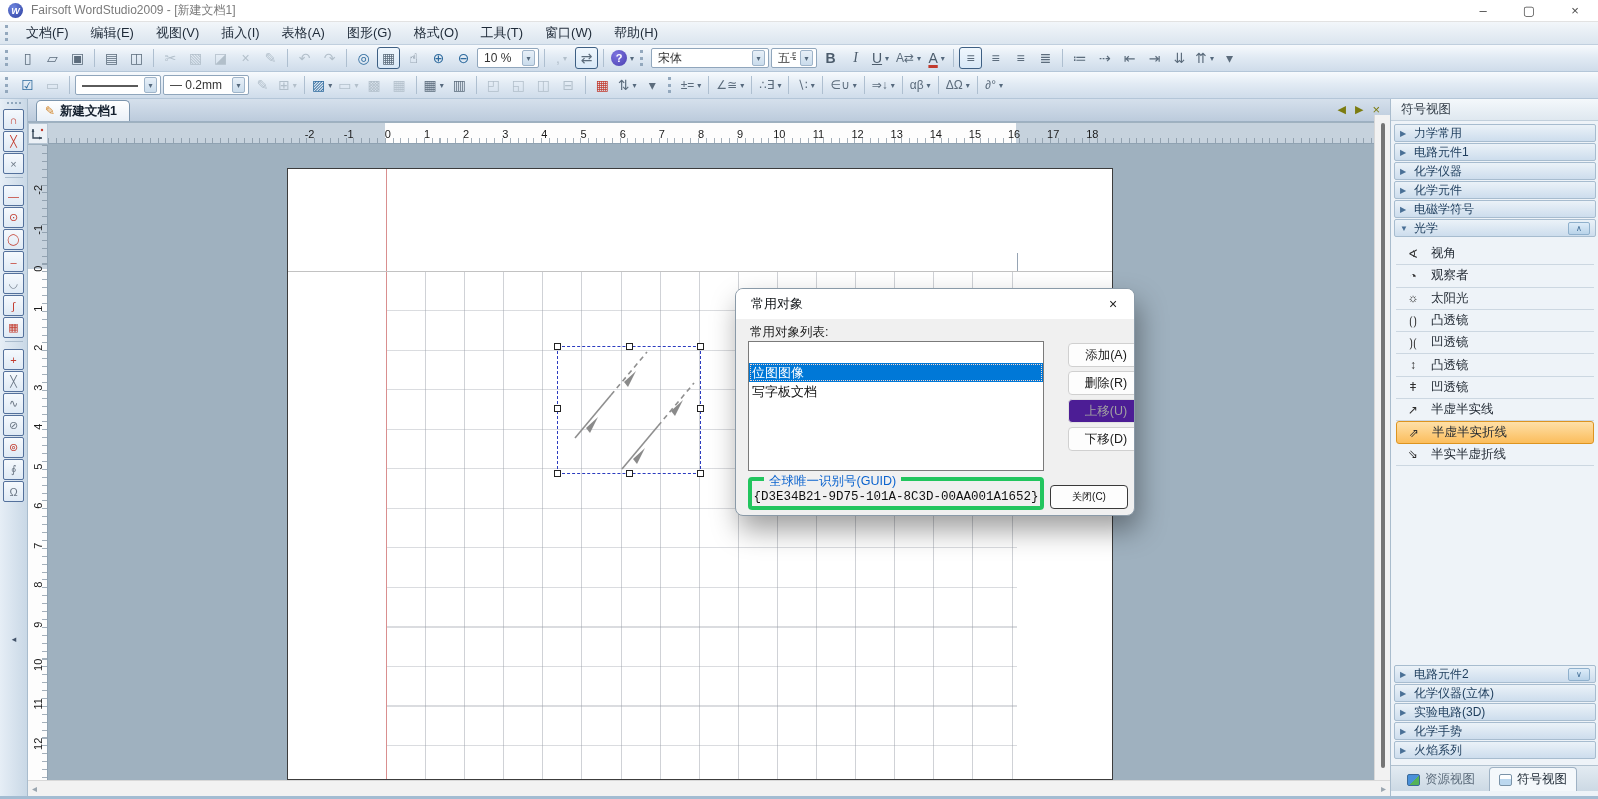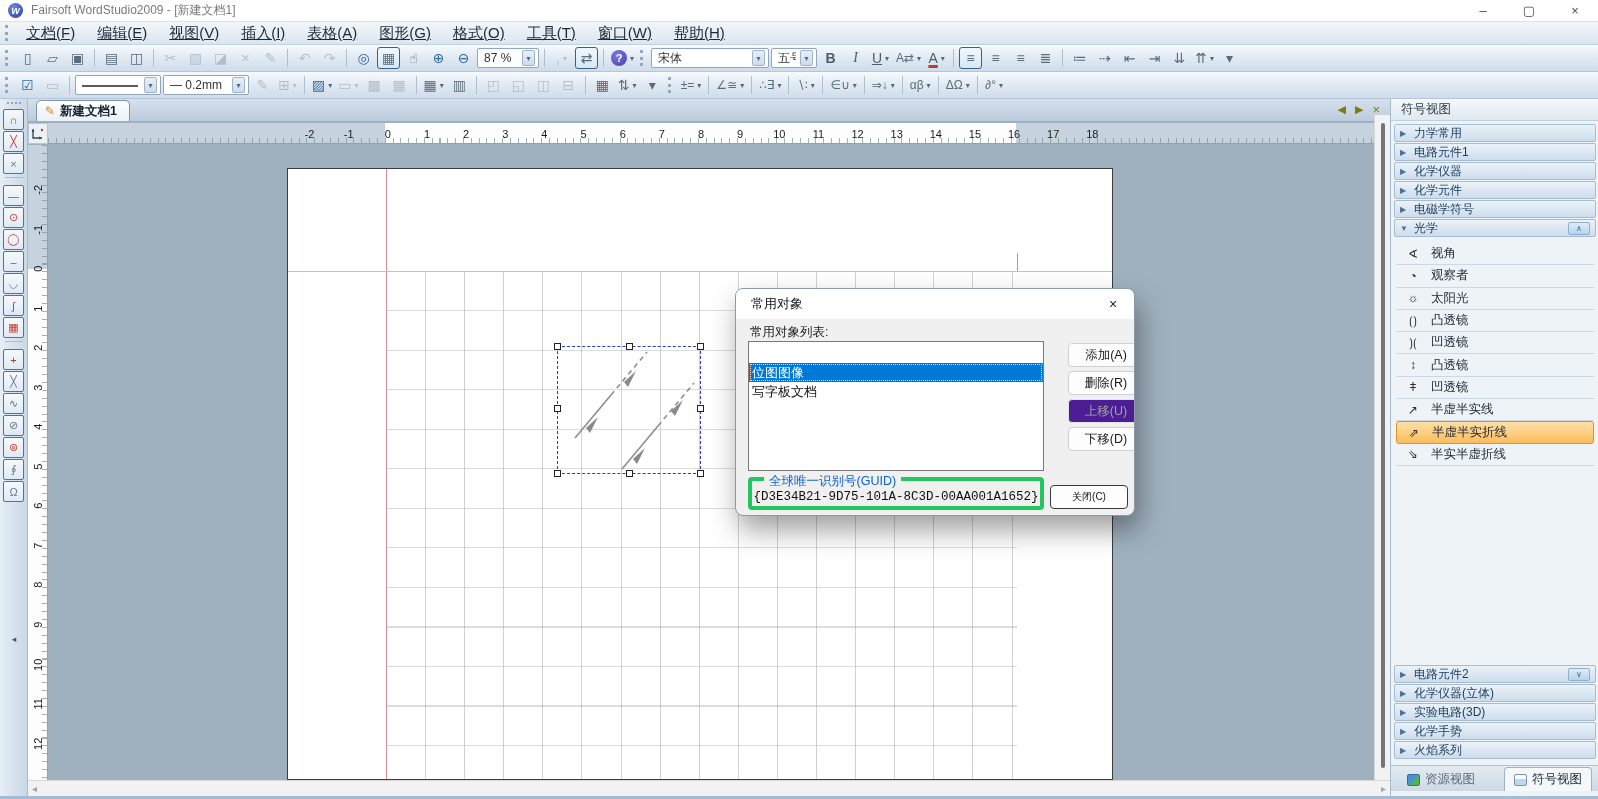--- a/index.html
+++ b/index.html
@@ -9,21 +9,21 @@
   
   #titlebar { position:absolute; left:0; top:0; width:1598px; height:22px; background:#ffffff; border-bottom:1px solid #e2e2e2; display:flex; align-items:center; }
   #logo { width:15px; height:15px; border-radius:50%; background:radial-gradient(circle at 35% 30%, #6f86e0, #2c3e9e); color:#fff; font-size:9px; font-weight:bold; display:flex; align-items:center; justify-content:center; margin:0 8px 0 8px; font-style:italic; }
   #title-text { font-size:12px; color:#7a7a7a; }
   #wincontrols { margin-left:auto; display:flex; height:100%; }
   .winbtn { width:46px; height:100%; display:flex; align-items:center; justify-content:center; color:#4a4a4a; font-size:13px; }
 
   
   #menubar { position:absolute; left:0; top:22px; width:1598px; height:23px; background:linear-gradient(#f2f6fa,#dbe5ef); border-bottom:1px solid #c0cfde; display:flex; align-items:center; padding-left:2px; }
   .grip { width:5px; height:16px; border-left:3px dotted #93a8bd; margin:0 5px 0 3px; cursor:move; }
-  .menu-item { font-size:15px; color:#1e2a38; padding:2px 11px; border-radius:2px;text-decoration:underline; }
+  .menu-item { font-size:13px; color:#1e2a38; padding:2px 11px; border-radius:2px; }
 
   
   .toolbar { position:absolute; left:0; width:1598px; height:27px; background:linear-gradient(#f7fafd,#e2ebf4 45%,#cfdcea); border-bottom:1px solid #b4c6d8; display:flex; align-items:center; padding:0 2px; }
   #toolbar1 { top:45px; } #toolbar2 { top:72px; }
   .tgroup { display:flex; align-items:center; height:100%; }
   .tbb { position:relative; height:22px; min-width:23px; padding:0 2px; display:inline-flex; align-items:center; justify-content:center; border-radius:3px; margin:0 1px; color:#5c6c7c; font-size:14px; cursor:default; }
   .tbb .g { line-height:1; }
   .tbb .cv { display:none; }
   .tbb .dd { display:none; font-size:8px; color:#55697d; margin-left:3px; }
   .tbb[data-dd="1"] .dd { display:inline-block; }
@@ -112,21 +112,21 @@
   .grp { height:18px; margin:1px 3px 0; display:flex; align-items:center; gap:6px; padding:0 5px; background:linear-gradient(#ebf2f8,#cddded); border:1px solid #a7bccf; border-radius:2px; font-size:12px; color:#1c3c5c; }
   .grp .arr { color:#4a7096; font-size:8px; width:8px; }
   .grp .glabel { white-space:nowrap; }
   .grp .chev { margin-left:auto; width:22px; height:13px; background:linear-gradient(#ddecf9,#b9d3e9); border:1px solid #8fb0cc; border-radius:2px; display:flex; align-items:center; justify-content:center; font-size:8px; color:#3c6a94; }
   .grp .chev:empty { display:none; }
   #sym-items { position:absolute; left:0; top:144px; width:208px; }
   .sym-item { height:22.3px; display:flex; align-items:center; gap:8px; padding:0 7px; margin:0 5px; border-bottom:1px solid #ccd7e1; font-size:12.5px; color:#1e2630; }
   .sym-item[data-state="selected"] { background:linear-gradient(#fee0a8,#fbbd5c); border:1px solid #dd9420; border-bottom:1px solid #dd9420; border-radius:3px; }
   .sym-ic { width:20px; text-align:center; color:#2e2e2e; font-size:12px; }
   #groups-bottom { position:absolute; left:0; top:565px; width:208px; }
-  #panel-tabs { position:absolute; left:0; top:666px; width:208px; height:26px; background:linear-gradient(#e3ebf2,#ccd9e4); border-top:1px solid #b2c2d0; display:flex; align-items:flex-end; padding-left:6px; gap:19px; }
+  #panel-tabs { position:absolute; left:0; top:666px; width:208px; height:26px; background:linear-gradient(#e3ebf2,#ccd9e4); border-top:1px solid #b2c2d0; display:flex; align-items:flex-end; padding-left:6px; gap:4px; }
   .ptab { height:24px; padding:0 9px; display:flex; align-items:center; gap:5px; font-size:12.5px; color:#5a6a7a; border:1px solid transparent; border-bottom:none; }
   .ptab[data-state="active"] { background:#f4f8fb; border-color:#9fb2c4; border-radius:4px 4px 0 0; color:#1a2632; }
   .ptab .ticon { width:13px; height:12px; border-radius:2px; display:inline-block; }
   .ticon-res { background:linear-gradient(135deg,#4a90d9 55%,#53b257 55%); border:1px solid #3a6a9a; }
   .ticon-sym { background:linear-gradient(180deg,#ffffff 40%,#bcd8ef 40%); border:1px solid #7a93a8; }
 
   
   #dialog { position:absolute; left:735px; top:288px; width:400px; height:228px; background:#f0f0f0; border:1px solid #8a9aa8; border-radius:8px; box-shadow:4px 14px 28px rgba(0,0,0,.38); overflow:hidden; }
   #dlg-titlebar { height:30px; background:#ffffff; display:flex; align-items:center; padding-left:15px; font-size:13px; color:#101418; }
   #dlg-close { margin-left:auto; width:42px; height:30px; display:flex; align-items:center; justify-content:center; font-size:14px; color:#222; }
@@ -257,21 +257,21 @@
 
         <span class="tbb" data-tone="blue" data-type="b" title="放大">
           <span class="g">⊕</span>
         </span>
 
         <span class="tbb" data-tone="blue" data-type="b" title="缩小">
           <span class="g">⊖</span>
         </span>
 
         <span class="tbb" data-type="combo" data-w="62" title="缩放比例">
-          <span class="cv">87 %</span>
+          <span class="cv">10 %</span>
           <span class="dd">▾</span>
         </span>
 
         <span class="tbb" data-type="s"></span>
 
         <span class="tbb" data-state="disabled" data-type="b" data-dd="1" title="标点">
           <span class="g">,</span>
           <span class="dd">▾</span>
         </span>
 

